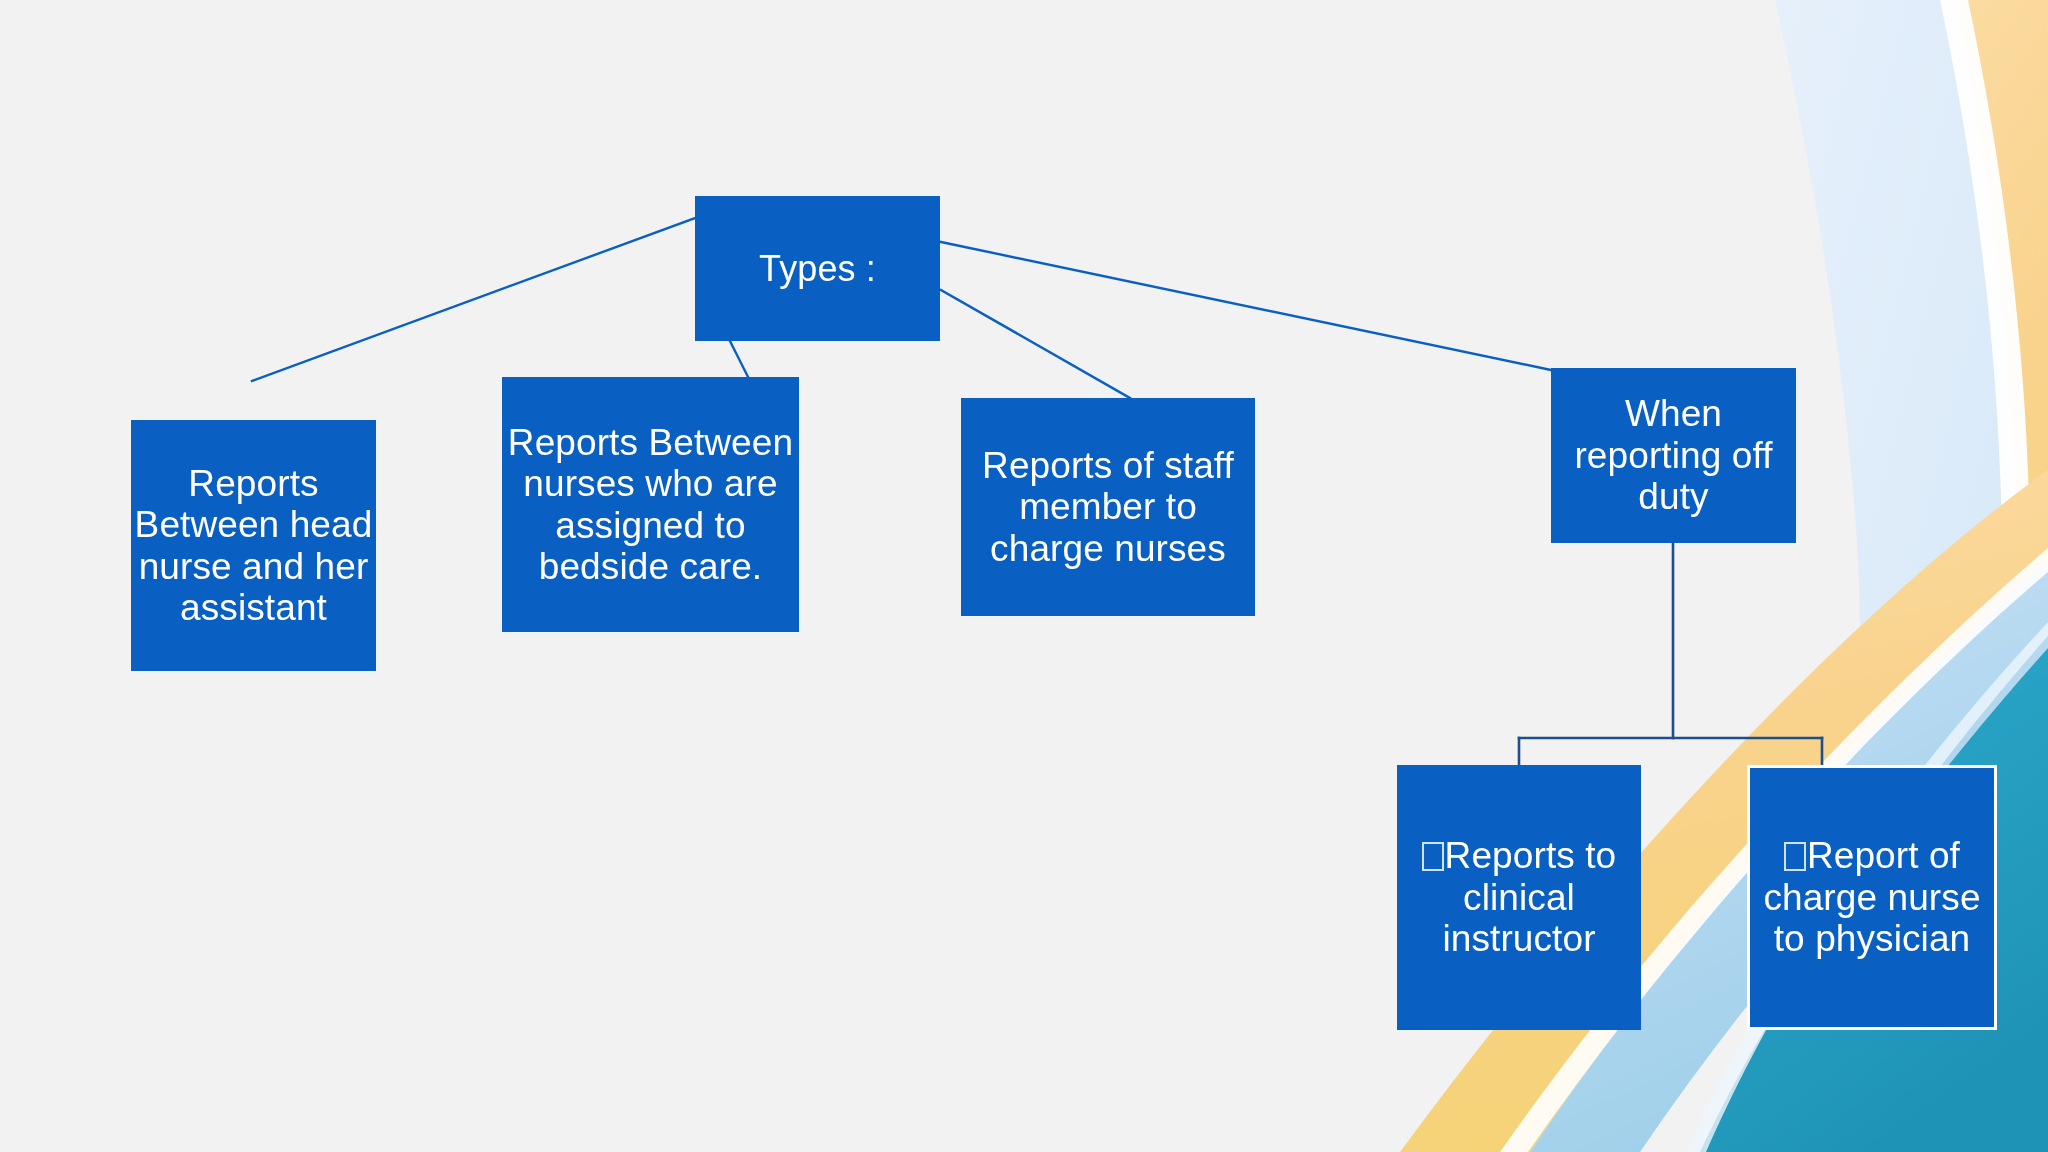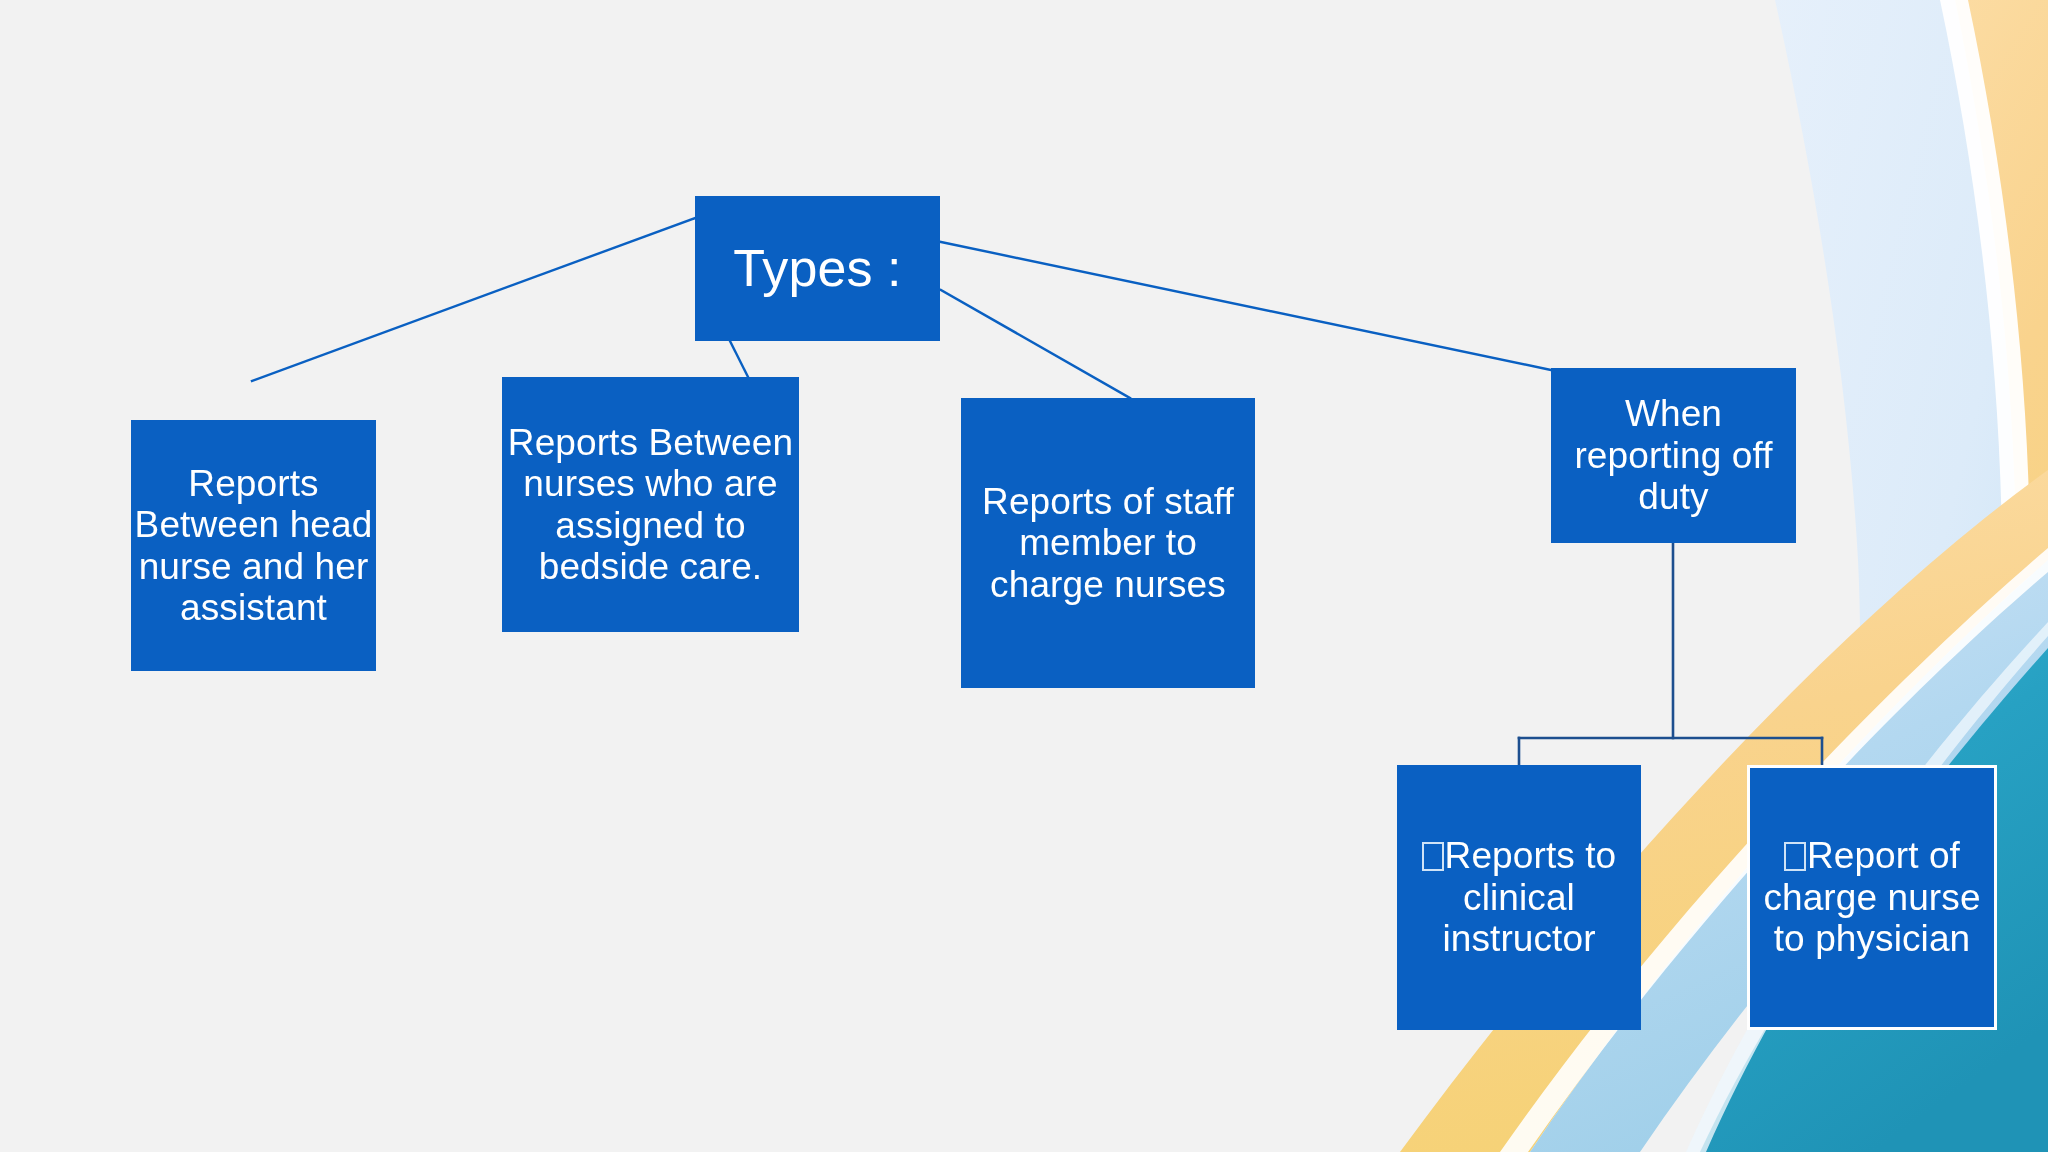--- a/index.html
+++ b/index.html
@@ -53,21 +53,21 @@
     line-height: 1.12;
     white-space: pre-line;
     letter-spacing: 0.1px;
   }
 
   .node.bordered {
     border: 3px solid #ffffff;
   }
 
   .node-title {
-    font-size: 52px;
+    font-size: 36px;
     line-height: 1.05;
     text-align: center;
   }
 
   .node-lvl2 {
     font-size: 37px;
   }
 
   .node-lvl3 {
     font-size: 37px;
@@ -185,21 +185,21 @@
   </div>
 
   <div class="node node-lvl2" style="left:131px; top:381px; width:245px; height:251px;margin-top:39px;">
     <span>Reports Between head nurse and her assistant</span>
   </div>
 
   <div class="node node-lvl2" style="left:502px; top:377px; width:297px; height:255px;">
     <span>Reports Between nurses who are assigned to bedside care.</span>
   </div>
 
-  <div class="node node-lvl2" style="left:961px; top:398px; width:294px; height:290px;">
+  <div class="node node-lvl2" style="left:961px; top:398px; width:294px; height:218px;">
     <span>Reports of staff member to charge nurses</span>
   </div>
 
   <div class="node node-lvl2" style="left:1551px; top:368px; width:245px; height:175px;">
     <span>When reporting off duty</span>
   </div>
 
   <div class="node node-lvl3" style="left:1397px; top:765px; width:244px; height:265px;">
     <span><span class="tofu"></span><span>Reports to clinical instructor</span></span>
   </div>

